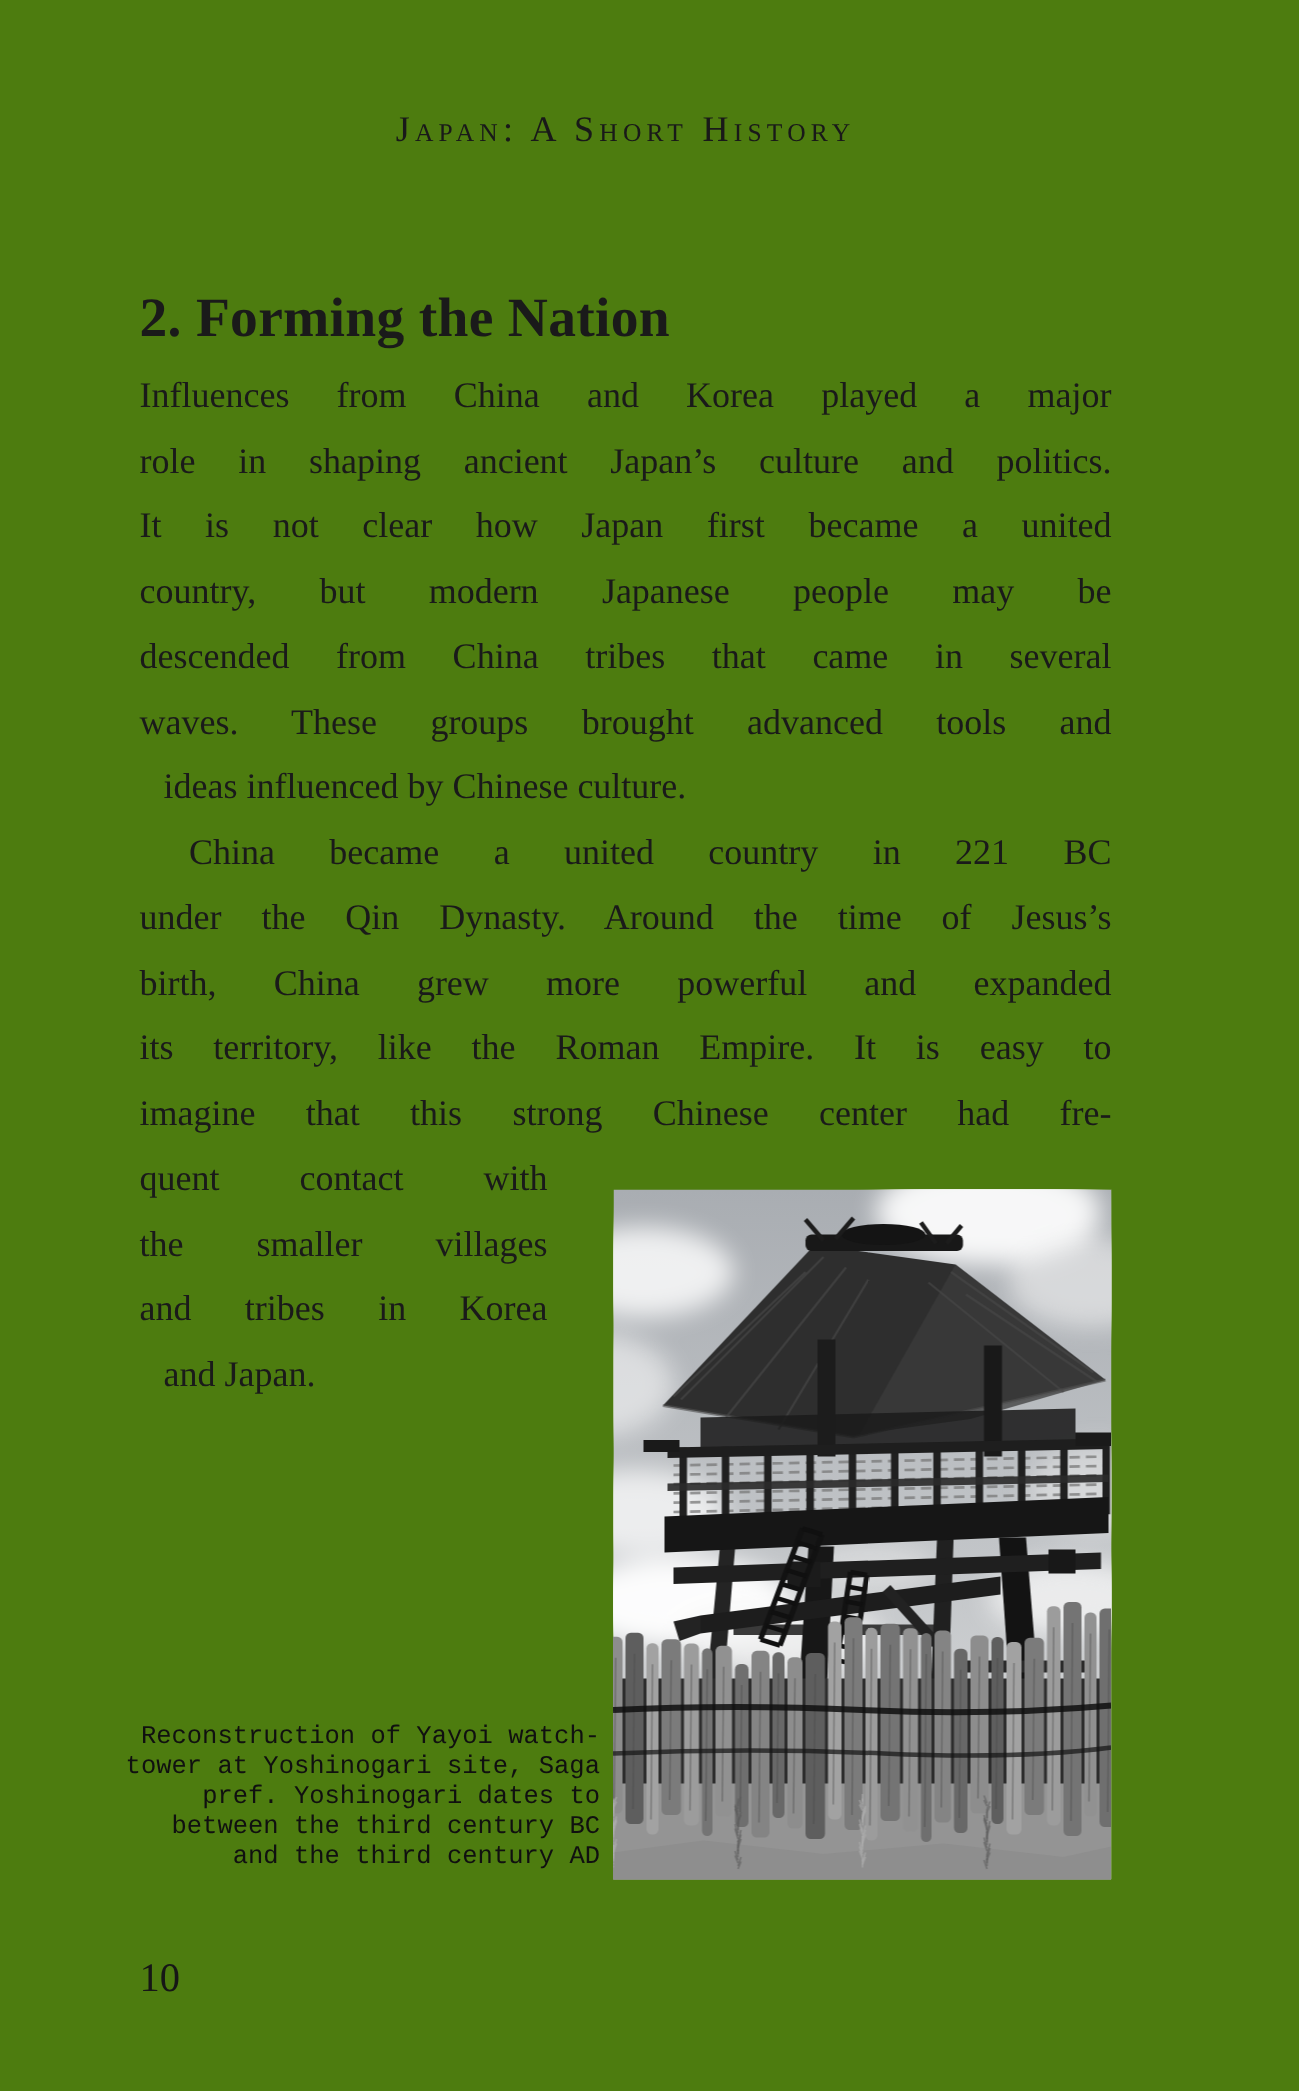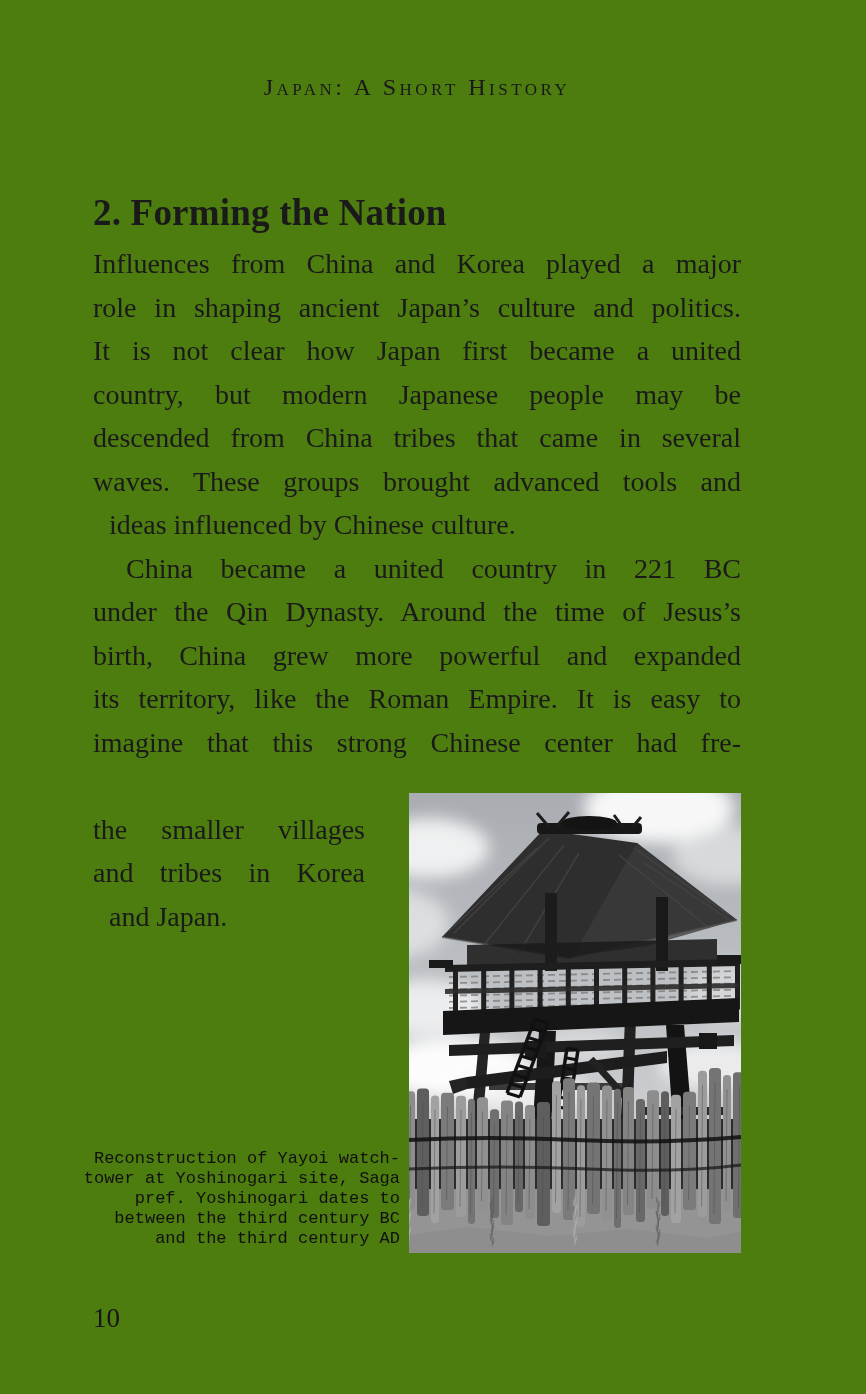--- a/index.html
+++ b/index.html
@@ -19,21 +19,21 @@
     font-size: 24px; letter-spacing: 3.5px;
     color: #191919;
   }
   .section-heading {
     position: absolute; top: 191px; left: 0;
     font-size: 37px; font-weight: bold; letter-spacing: 0.2px;
     white-space: nowrap;
   }
   .bl {
     position: absolute; left: 0; width: 648px; height: 44px;
-    font-size: 28px; line-height: 44px;
+    font-size: 24px; line-height: 44px;
     text-align: justify; text-align-last: justify;
     overflow: visible;
   }
   .bl.narrow { width: 272px; }
   .bl.lastline { text-align-last: left; margin-left: 16px; }
   .bl.indent { text-indent: 33px; }
   .cap {
     position: absolute; right: 341px;
     white-space: nowrap; text-align: left;
     font-family: Liberation Mono, monospace;
@@ -66,20 +66,21 @@
     <div class="bl" style="top:416px">descended from China tribes that came in several</div>
     <div class="bl" style="top:459.5px">waves. These groups brought advanced tools and</div>
     <div class="bl lastline" style="top:503px">ideas influenced by Chinese culture.</div>
 
     <div class="bl indent" style="top:546.5px">China became a united country in 221 BC</div>
     <div class="bl" style="top:590px">under the Qin Dynasty. Around the time of Jesus’s</div>
     <div class="bl" style="top:633.5px">birth, China grew more powerful and expanded</div>
     <div class="bl" style="top:677px">its territory, like the Roman Empire. It is easy to</div>
     <div class="bl" style="top:720.5px">imagine that this strong Chinese center had fre-</div>
 
+    <div class="bl narrow" style="top:764px">quent contact with</div>
     <div class="bl narrow" style="top:807.5px">the smaller villages</div>
     <div class="bl narrow" style="top:851px">and tribes in Korea</div>
     <div class="bl narrow lastline" style="top:894.5px">and Japan.</div>
 
     <div class="cap" style="top:1149px">Reconstruction of Yayoi watch-</div>
     <div class="cap" style="top:1169px">tower at Yoshinogari site, Saga</div>
     <div class="cap" style="top:1189px">pref. Yoshinogari dates to</div>
     <div class="cap" style="top:1209px">between the third century BC</div>
     <div class="cap" style="top:1229px">and the third century AD</div>
 

